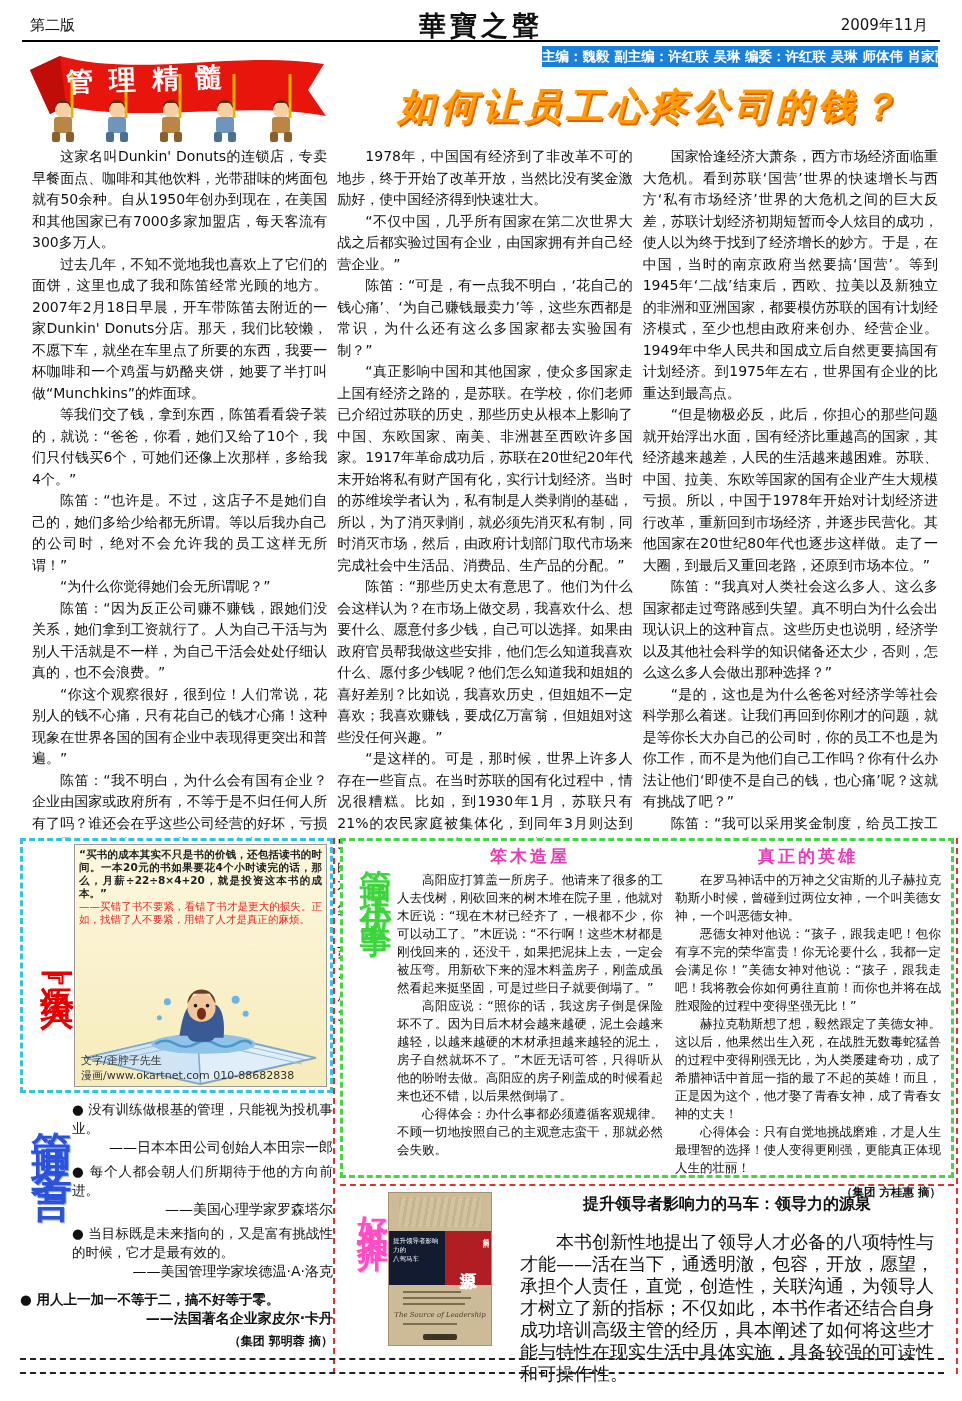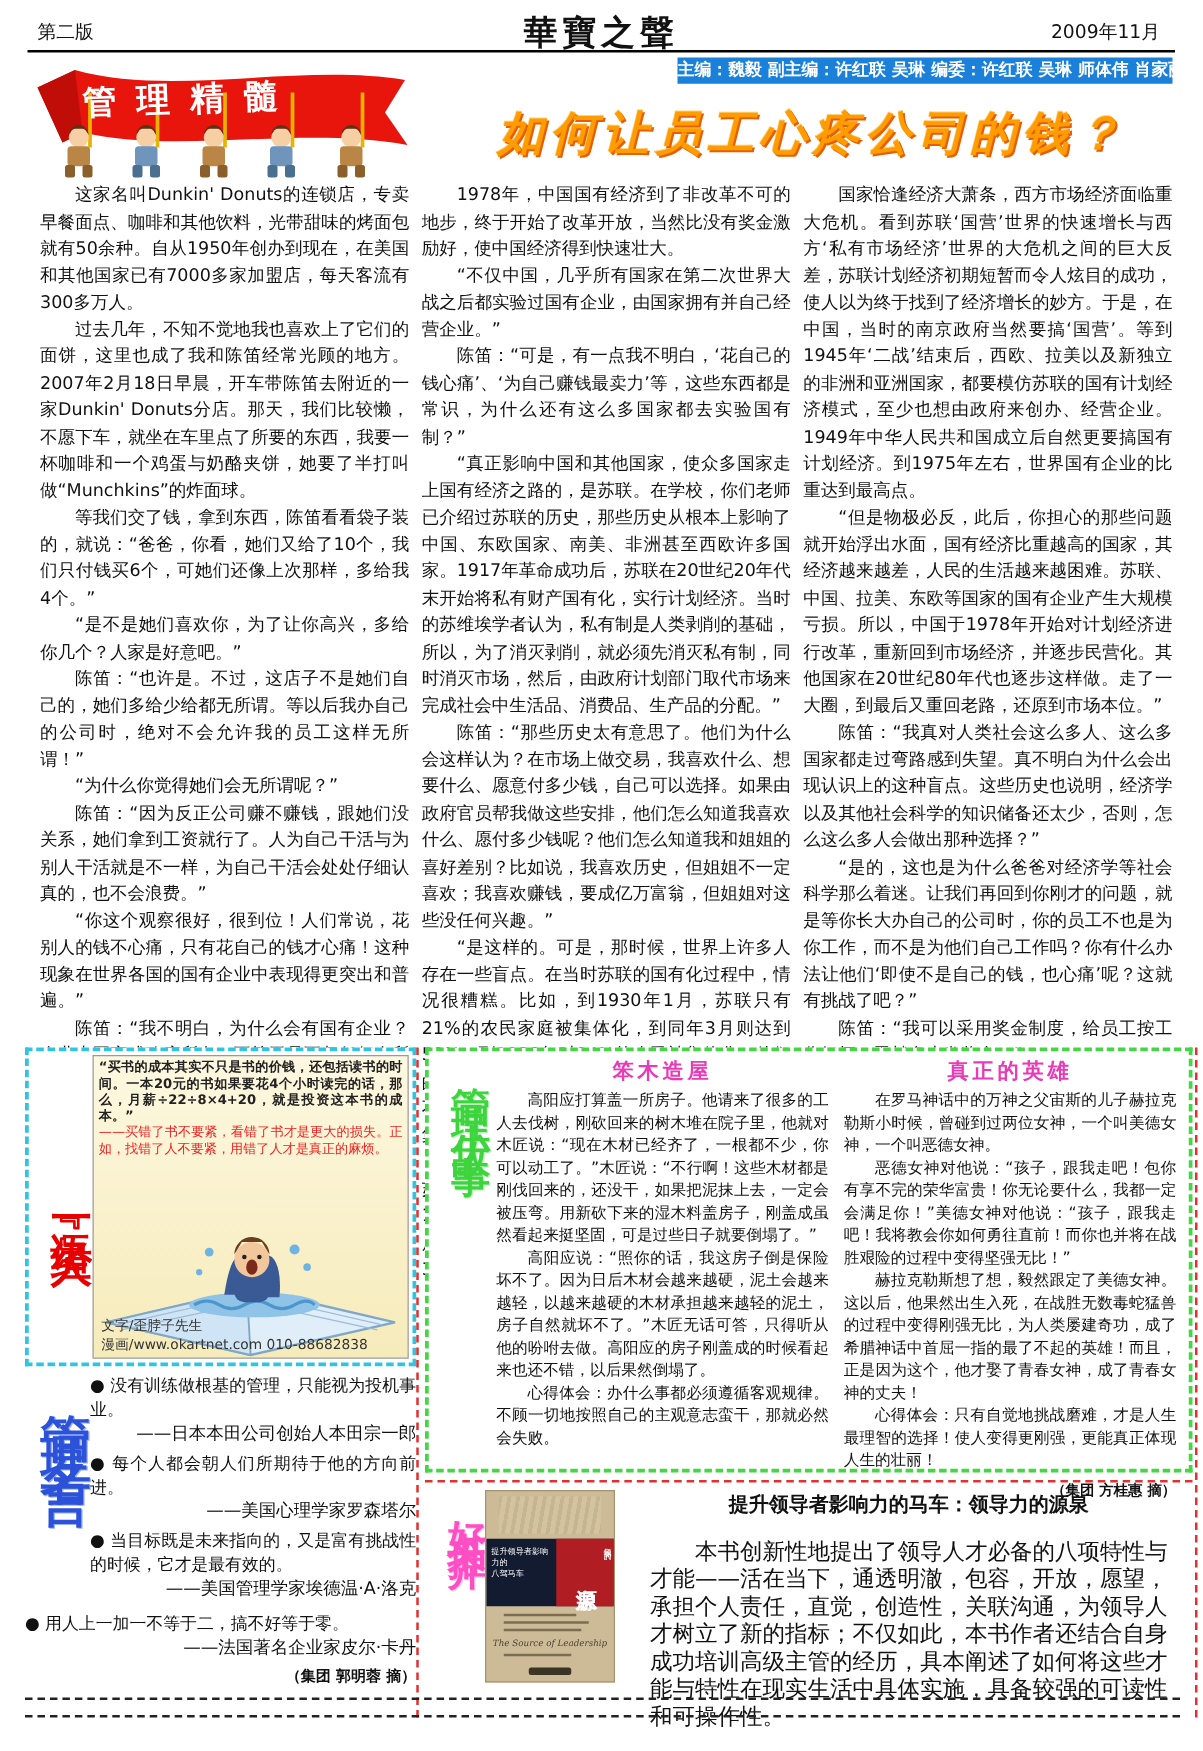--- a/index.html
+++ b/index.html
@@ -42,21 +42,21 @@
   .cartoon svg{flex:1;width:100%;}
   .cartoon-credits{position:absolute;left:6px;bottom:3px;font-size:11px;color:#333;line-height:15px;}
   
   .mingyan{position:absolute;left:20px;top:1100px;width:313px;}
   .mingyan-row{display:flex;}
   .mingyan-head{width:52px;font-size:40px;color:#2b52d8;letter-spacing:16px;text-shadow:1px 1px 0 #9ab0ff;}
   .mq-list{flex:1;}
   .mq{margin-bottom:5px;}
   .mq-t{font-size:13.5px;line-height:19px;text-align:justify;}
   .mq-a{font-size:14px;line-height:19px;text-align:right;}
-  .mq-full{margin-top:4px;}
+  .mq-full{margin-top:4px;font-weight:bold;}
   .mingyan-attr{font-size:12px;font-weight:bold;text-align:right;margin-top:2px;}
   .v-divider-red{position:absolute;left:333px;top:838px;height:536px;border-left:2px dashed #e03030;}
   .v-edge-red{position:absolute;left:956px;top:838px;height:536px;border-left:2px dashed #e03030;}
   
   .stories{position:absolute;left:340px;top:838px;width:614px;height:340px;border:3px dashed #44d644;
            box-sizing:border-box;display:flex;padding:4px;background:#fff;}
   .stories-head{width:44px;font-size:31px;color:#3ed43e;letter-spacing:14px;text-shadow:1px 1px 0 #b9f2b9;}
   .story{flex:1;padding:0 6px;}
   .story-title{text-align:center;color:#e83bb8;font-weight:bold;font-size:17px;letter-spacing:3px;margin:0 0 3px 0;}
   .story-body p{margin:0;text-indent:2em;font-size:12.5px;line-height:18px;text-align:justify;}
@@ -148,21 +148,20 @@
     </svg>
     <div class="banner-title">管理精髓</div>
   </div>
 
   <h1 class="main-title">如何让员工心疼公司的钱？</h1>
   <div class="columns">
     <div class="col">
         <p>这家名叫Dunkin' Donuts的连锁店，专卖早餐面点、咖啡和其他饮料，光带甜味的烤面包就有50余种。自从1950年创办到现在，在美国和其他国家已有7000多家加盟店，每天客流有300多万人。</p>
         <p>过去几年，不知不觉地我也喜欢上了它们的面饼，这里也成了我和陈笛经常光顾的地方。2007年2月18日早晨，开车带陈笛去附近的一家Dunkin' Donuts分店。那天，我们比较懒，不愿下车，就坐在车里点了所要的东西，我要一杯咖啡和一个鸡蛋与奶酪夹饼，她要了半打叫做“Munchkins”的炸面球。</p>
         <p>等我们交了钱，拿到东西，陈笛看看袋子装的，就说：“爸爸，你看，她们又给了10个，我们只付钱买6个，可她们还像上次那样，多给我4个。”</p>
-        <p>“是不是她们喜欢你，为了让你高兴，多给你几个？人家是好意吧。”</p>
         <p>陈笛：“也许是。不过，这店子不是她们自己的，她们多给少给都无所谓。等以后我办自己的公司时，绝对不会允许我的员工这样无所谓！”</p>
         <p>“为什么你觉得她们会无所谓呢？”</p>
         <p>陈笛：“因为反正公司赚不赚钱，跟她们没关系，她们拿到工资就行了。人为自己干活与为别人干活就是不一样，为自己干活会处处仔细认真的，也不会浪费。”</p>
         <p>“你这个观察很好，很到位！人们常说，花别人的钱不心痛，只有花自己的钱才心痛！这种现象在世界各国的国有企业中表现得更突出和普遍。”</p>
         <p>陈笛：“我不明白，为什么会有国有企业？企业由国家或政府所有，不等于是不归任何人所有了吗？谁还会在乎这些公司经营的好坏，亏损还是盈利？这些国有企业的员工肯定像Dunkin' Donuts的员工一样，工作起来无所谓。”</p>
         <p>“实际的经历的确像你说的那样。在中国，自20世纪50年代开始国有化运动，几乎把所有土地、生产性财产都收归国有，变成国有企业、国有银行、国有土地，等等。中国经济国有化之后，从20世纪60年代开始，特别是到20世纪70年代头半期，国有企业出现大规模亏损，使中国人的收入、经济状况降到低谷。</p>
       </div>
     <div class="col">
         <p>1978年，中国国有经济到了非改革不可的地步，终于开始了改革开放，当然比没有奖金激励好，使中国经济得到快速壮大。</p>
         <p>“不仅中国，几乎所有国家在第二次世界大战之后都实验过国有企业，由国家拥有并自己经营企业。”</p>

